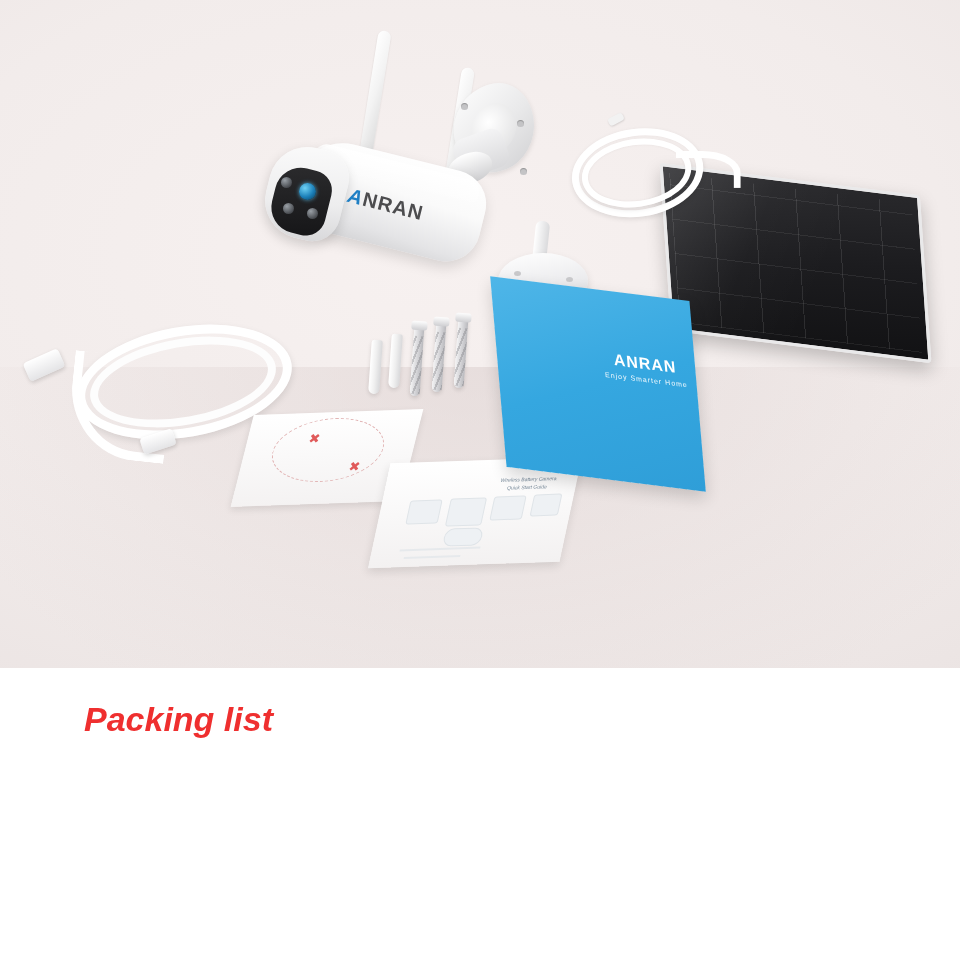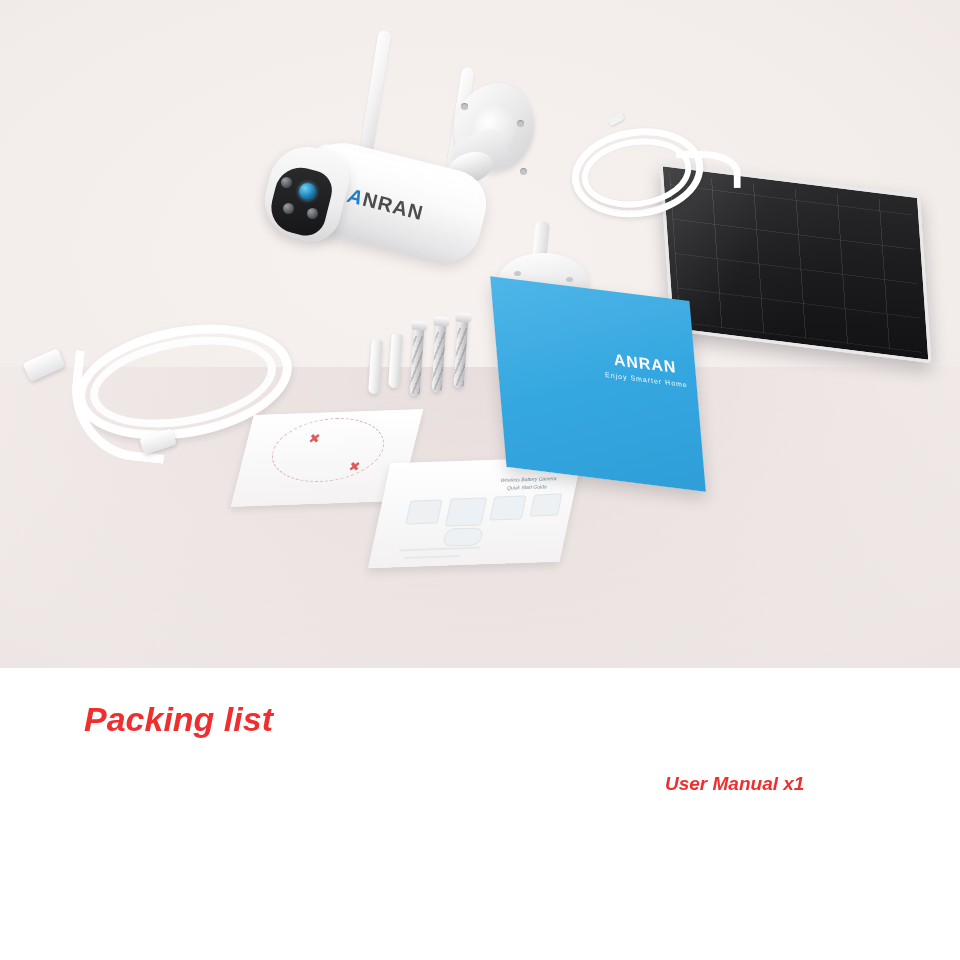--- a/index.html
+++ b/index.html
@@ -477,17 +477,16 @@
       <span>A</span><span>NRAN</span>
       <span class="sub">Enjoy  Smarter  Home</span>
     </div>
   </div>
 
   <div class="packing">
     <div class="packing-title">Packing list</div>
 
 
     <div class="list-col col-right">
-      <div class="list-item">User Manual x1</div>
     </div>
   </div>
 
 </div>
 
 </body></html>

